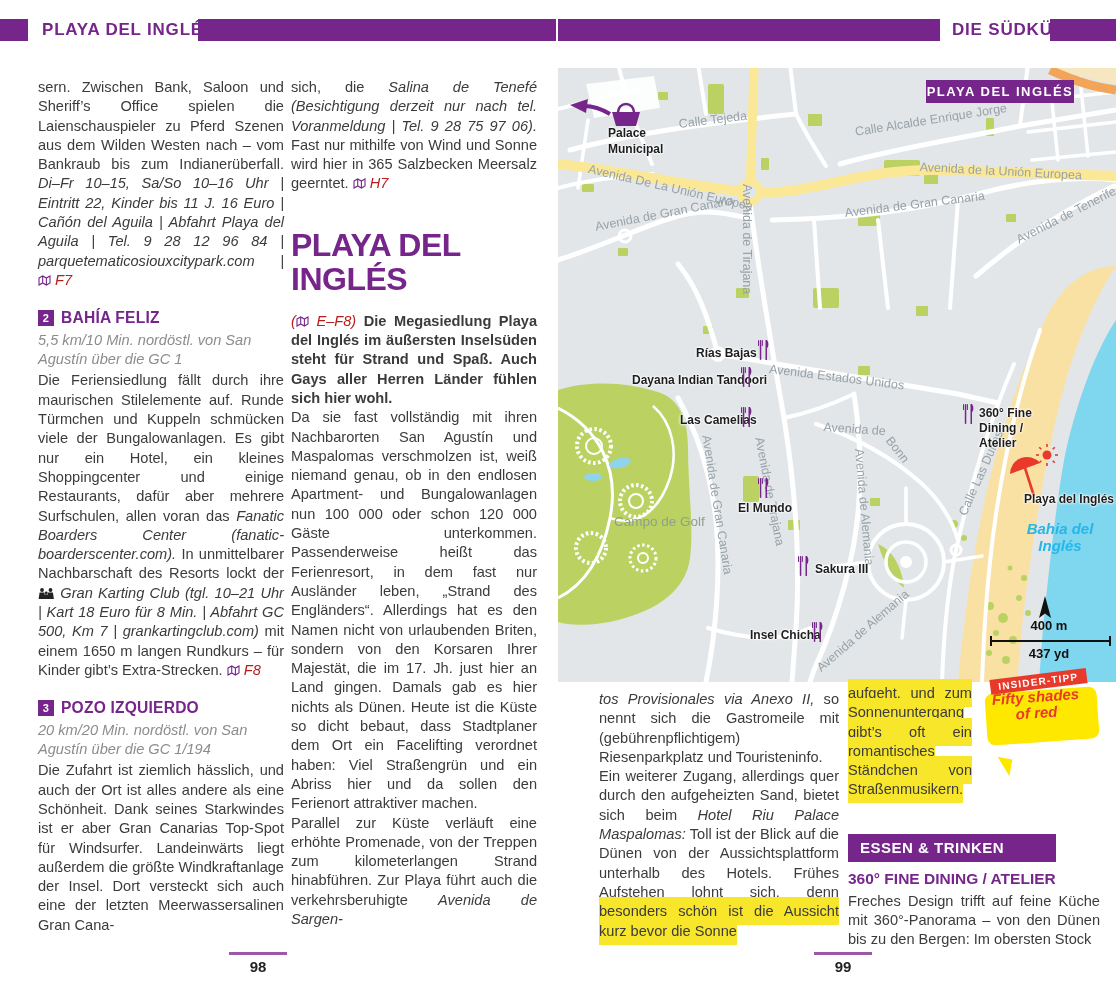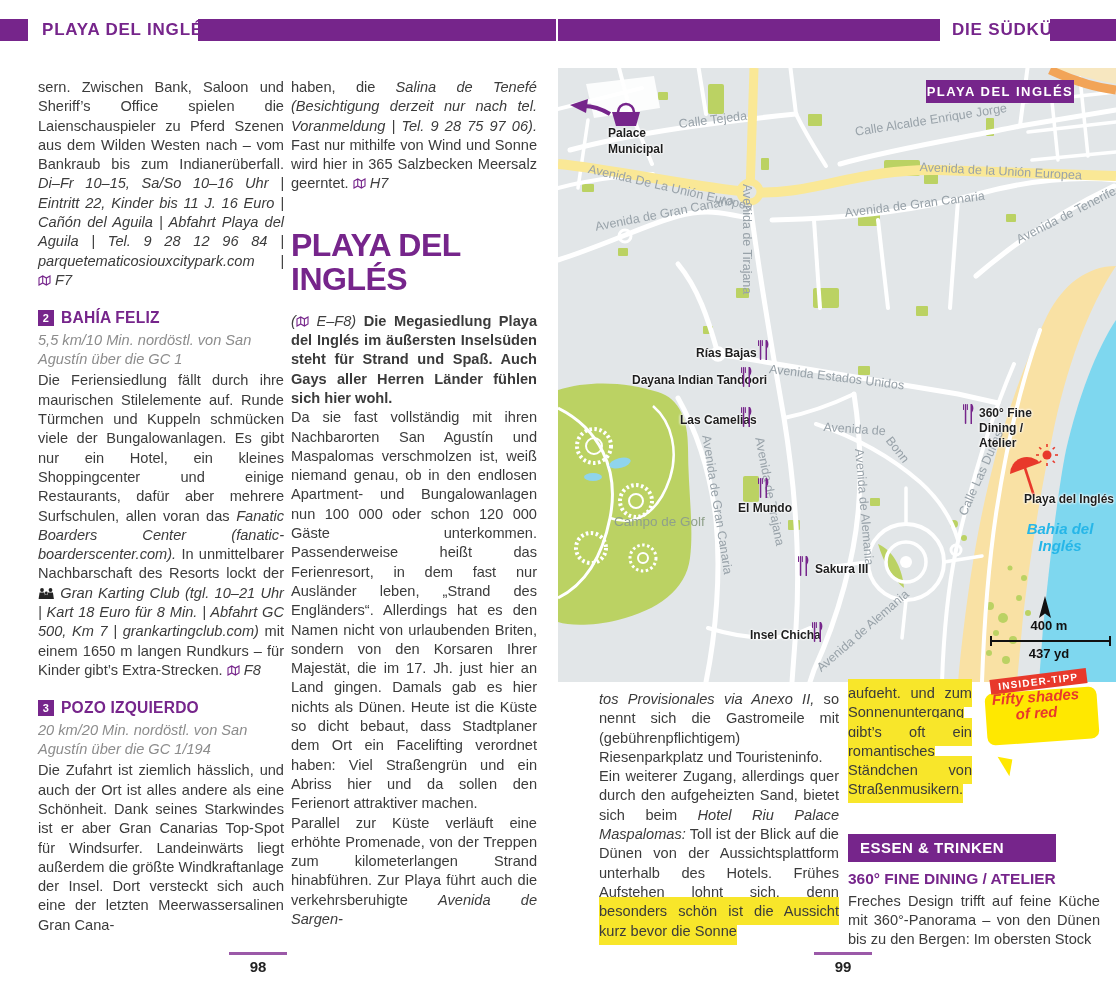--- a/index.html
+++ b/index.html
@@ -6,21 +6,21 @@
   .page{position:relative;width:1116px;height:1000px;background:#fff;overflow:hidden;
         font-family:"Liberation Sans","DejaVu Sans",sans-serif;color:#3b3b3b;}
   
   .hbar{position:absolute;background:#76258B;height:22px;top:19px;}
   .htitle{position:absolute;top:19px;height:22px;line-height:22px;color:#76258B;
           font-weight:bold;font-size:17px;letter-spacing:.8px;white-space:nowrap;}
   
   .col{position:absolute;}
   .body-p{font-size:14.6px;line-height:19.3px;text-align:justify;margin:0;}
   .it{font-style:italic;}
-  .mapref{color:#404040;font-style:italic;white-space:nowrap;margin-top:48px;}
+  .mapref{color:#b91c1c;font-style:italic;white-space:nowrap;margin-top:48px;}
   .mapref svg{vertical-align:-1px;}
   .subt{color:#8c8c8c;font-style:italic;font-size:14.6px;line-height:18.6px;margin:0 0 3px;}
   .sechead{display:flex;align-items:center;gap:7px;color:#76258B;font-weight:bold;
            font-size:15.6px;margin:19px 0 4px;letter-spacing:.2px;}
   .badge{width:16px;height:16px;background:#76258B;color:#fff;font-size:11px;font-weight:bold;
          display:inline-flex;align-items:center;justify-content:center;flex:0 0 16px;}
   .bigtitle{font-size:32px;font-weight:bold;color:#76258B;line-height:34px;
             letter-spacing:-.5px;margin:34px 0 16px;width:210px;}
   .lead{font-weight:bold;margin-top:40px;}
   .hl{background:#F8E62A;padding:6px 0;-webkit-box-decoration-break:clone;box-decoration-break:clone;}
@@ -93,21 +93,21 @@
 
     <div class="sechead">
       <span class="badge">3</span>
       <span>POZO IZQUIERDO</span>
     </div>
     <p class="subt">20 km/20 Min. nordöstl. von San Agustín über die GC 1/194</p>
     <p class="body-p"><span>Die Zufahrt ist ziemlich hässlich, und auch der Ort ist alles andere als eine Schönheit. Dank seines Starkwindes ist er aber Gran Canarias Top-Spot für Windsurfer. Landeinwärts liegt außerdem die größte Windkraftanlage der Insel. Dort versteckt sich auch eine der letzten Meerwassersalinen Gran Cana-</span></p>
   </div>
 
   <div class="col" style="left:291px;top:78px;width:246px;">
-    <p class="body-p"><span>haben, die </span><span class="it">Salina de Tenefé (Besichtigung derzeit nur nach tel. Voranmeldung | Tel. 9 28 75 97 06).</span><span> Fast nur mithilfe von Wind und Sonne wird hier in 365 Salzbecken Meersalz geerntet. </span><span class="mapref"><svg width="13" height="11" viewBox="0 0 13 11">
+    <p class="body-p"><span>sich, die </span><span class="it">Salina de Tenefé (Besichtigung derzeit nur nach tel. Voranmeldung | Tel. 9 28 75 97 06).</span><span> Fast nur mithilfe von Wind und Sonne wird hier in 365 Salzbecken Meersalz geerntet. </span><span class="mapref"><svg width="13" height="11" viewBox="0 0 13 11">
             <path d="M1,3 L4.7,1 L8.4,3 L12,1 L12,8 L8.4,10 L4.7,8 L1,10 Z M4.7,1 V8 M8.4,3 V10" fill="none" stroke="#76258B" stroke-width="1.1"></path>
           </svg> <span>H7</span></span></p>
 
     <h1 class="bigtitle">PLAYA DEL INGLÉS</h1>
 
     <p class="body-p"><span class="mapref"><span>(</span><svg width="13" height="11" viewBox="0 0 13 11">
             <path d="M1,3 L4.7,1 L8.4,3 L12,1 L12,8 L8.4,10 L4.7,8 L1,10 Z M4.7,1 V8 M8.4,3 V10" fill="none" stroke="#76258B" stroke-width="1.1"></path>
           </svg> <span>E–F8) </span></span><span class="lead">Die Megasiedlung Playa del Inglés im äußersten Inselsüden steht für Strand und Spaß. Auch Gays aller Herren Länder fühlen sich hier wohl.</span></p>
     <p class="body-p">Da sie fast vollständig mit ihren Nachbarorten San Agustín und Maspalomas verschmolzen ist, weiß niemand genau, ob in den endlosen Apartment- und Bungalowanlagen nun 100&nbsp;000 oder schon 120&nbsp;000 Gäste unterkommen. Passenderweise heißt das Ferienresort, in dem fast nur Ausländer leben, „Strand des Engländers“. Allerdings hat es den Namen nicht von urlaubenden Briten, sondern von den Korsaren Ihrer Majestät, die im 17. Jh. just hier an Land gingen. Damals gab es hier nichts als Dünen. Heute ist die Küste so dicht bebaut, dass Stadtplaner dem Ort ein Facelifting verordnet haben: Viel Straßengrün und ein Abriss hier und da sollen den Ferienort attraktiver machen.</p>
     <p class="body-p"><span>Parallel zur Küste verläuft eine erhöhte Promenade, von der Treppen zum kilometerlangen Strand hinabführen. Zur Playa führt auch die verkehrsberuhigte </span><span class="it">Avenida de Sargen-</span></p>

